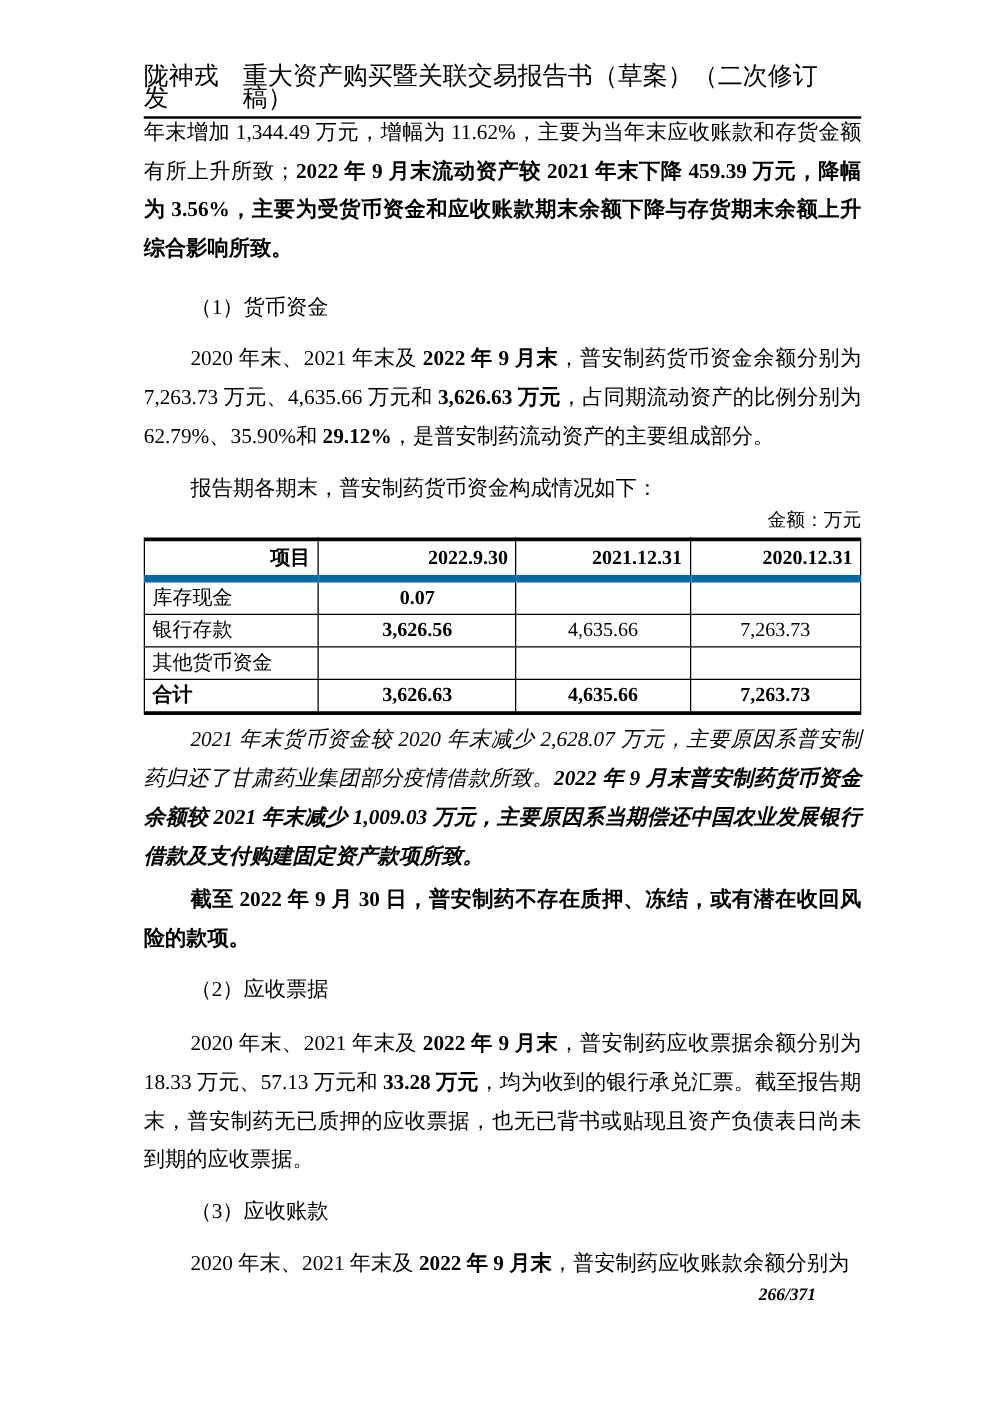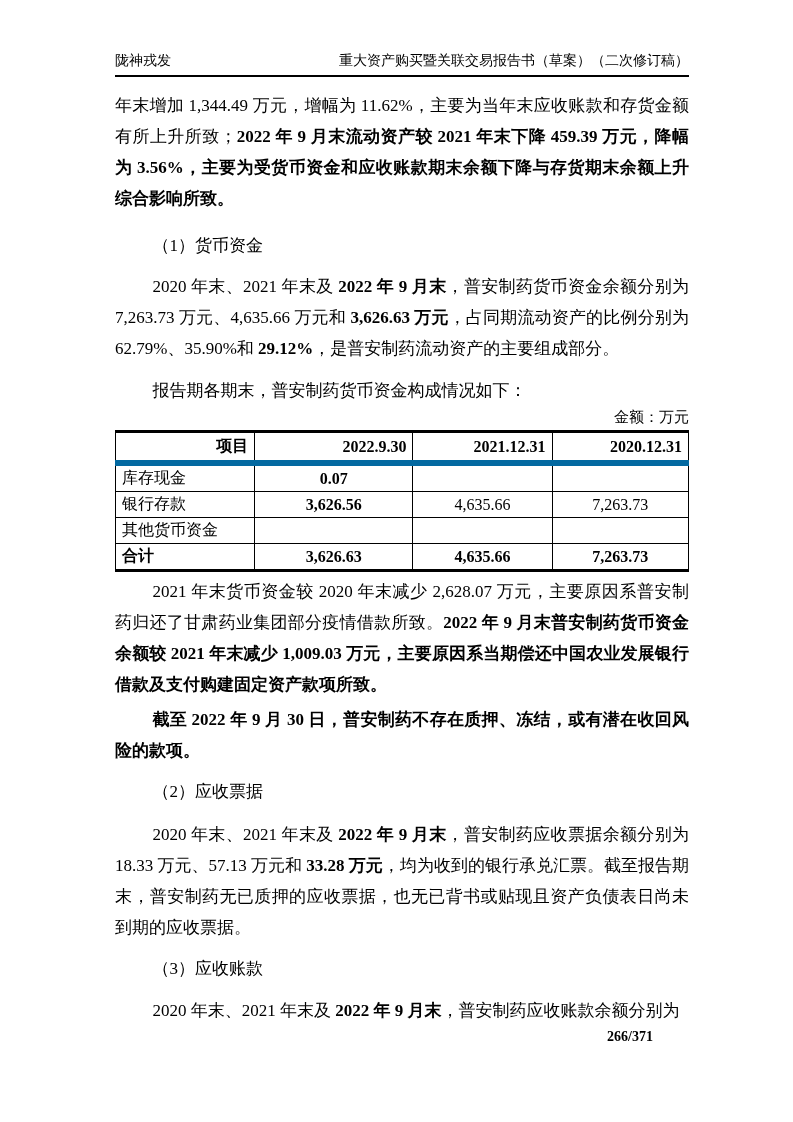--- a/index.html
+++ b/index.html
@@ -12,40 +12,40 @@
     position: relative;
   }
   .page { position: relative; width: 793px; height: 1122px; background: #fff; }
 
   
   .page-header {
     position: absolute; left: 115px; right: 104px; top: 52px;
     display: flex; justify-content: space-between; align-items: flex-end;
     border-bottom: 2px solid #000;
     padding-bottom: 5px;
-    font-size: 14px;
+    font-size: 20px;
     line-height: 18px;
   }
 
   
   .content { position: absolute; left: 115px; right: 104px; top: 90px; }
 
   .para {
     margin: 0; padding: 0;
     font-size: 17px;
     line-height: 31px;
     text-align: justify;
   }
   .para.indent { text-indent: 2.2em; }
   .b { font-weight: 700; }
 
   .h-sec { margin-top: 16px; }
   .mt-p2 { margin-top: 10px; }
   .mt-p3 { margin-top: 11px; }
-  .mt-p4 { margin-top: 4px; }
+  .mt-p4 { margin-top: 4px; font-style: italic; }
   .mt-p5 { margin-top: 4px; }
   .mt-h2 { margin-top: 10px; }
   .mt-p6 { margin-top: 12px; }
   .mt-h3 { margin-top: 10px; }
   .mt-p7 { margin-top: 11px; }
 
   .amount-unit {
     font-size: 15px; line-height: 22px;
     text-align: right;
     margin-top: 0;
@@ -76,20 +76,21 @@
   .fin-table td.c-label { text-align: left; }
   .fin-table td.c-val { text-align: center; }
   .fin-table .bold { font-weight: 700; }
 
   .page-footer {
     position: absolute;
     top: 1028px; left: 607px;
     font-size: 14px;
     font-weight: 700;
     line-height: 18px;
+    font-style: italic;
   }
 </style>
 </head>
 <body>
 
 <div class="page">
 
   <div class="page-header">
     <span>陇神戎发</span>
     <span>重大资产购买暨关联交易报告书（草案）（二次修订稿）</span>

